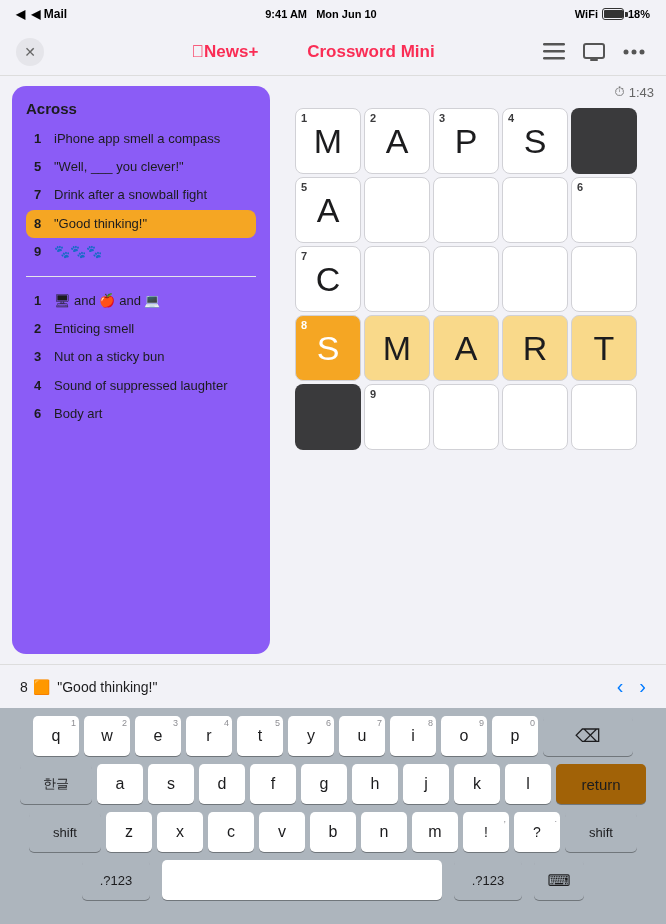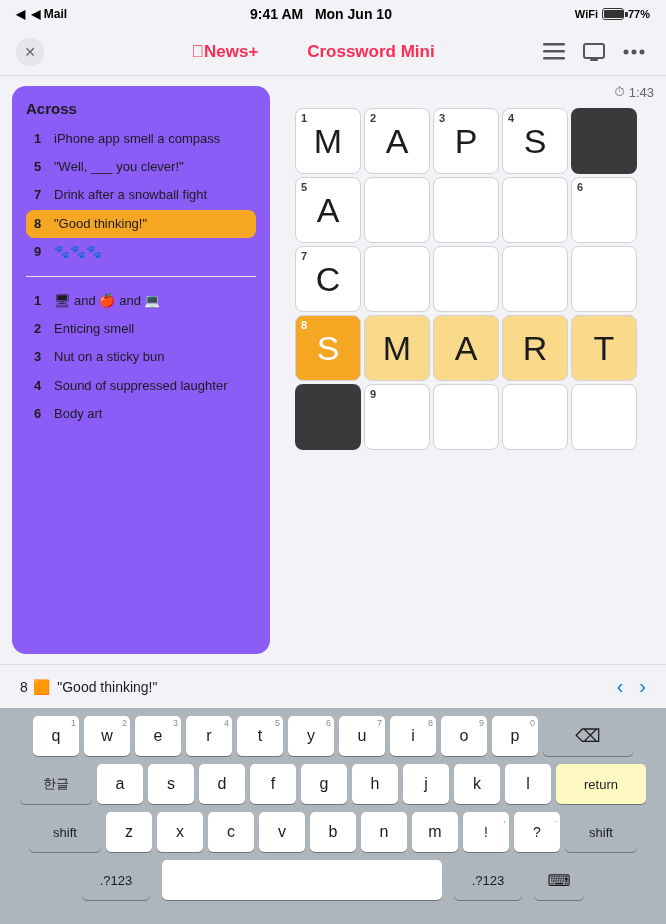--- a/index.html
+++ b/index.html
@@ -17,21 +17,21 @@
       height: 28px;
       background: #f2f2f7;
       display: flex;
       align-items: center;
       justify-content: space-between;
       padding: 0 16px;
       font-size: 12px;
       font-weight: 600;
     }
     .status-left { display: flex; align-items: center; gap: 6px; }
-    .status-center { font-size: 14px; }
+    .status-center { font-size: 11px; }
     .status-right { display: flex; align-items: center; gap: 4px; font-size: 11px; text-align: right; }
     .battery-icon {
       width: 22px; height: 12px; border: 1.5px solid #333; border-radius: 3px;
       position: relative; display: inline-block;
     }
     .battery-icon::after {
       content: ''; position: absolute; right: -5px; top: 3px;
       width: 3px; height: 5px; background: #333; border-radius: 0 1px 1px 0;
     }
     .battery-fill {
@@ -220,21 +220,21 @@
       max-width: 46px;
     }
     .key-sub {
       position: absolute;
       top: 2px; right: 3px;
       font-size: 9px;
       color: #8e8e93;
     }
     .key.wide { min-width: 62px; flex: 1.5; max-width: 72px; font-size: 13px; color: #1c1c1e; background: #adb5bd; }
     .key.space-bar { flex: 5; max-width: 280px; background: white; }
-    .key.return { min-width: 80px; flex: 2; max-width: 90px; font-size: 13px; background: #fef9c3; }
+    .key.return { min-width: 80px; flex: 2; max-width: 90px; font-size: 15px; background: #a16207; }
     .key.delete-key { font-size: 18px; background: #adb5bd; min-width: 80px; flex: 2; max-width: 90px; }
     .key.symbol-key { min-width: 60px; max-width: 68px; font-size: 13px; background: #adb5bd; }
     .key.keyboard-icon { min-width: 46px; max-width: 50px; background: #adb5bd; }
   </style>
 </head>
 <body>
 
 <div class="status-bar">
   <div class="status-left">
     <span>◀</span>
@@ -243,21 +243,21 @@
   <div class="status-center">
     <span>9:41 AM</span>
     &nbsp;
     <span>Mon Jun 10</span>
   </div>
   <div class="status-right">
     <span>WiFi</span>
     <div class="battery-icon">
       <div class="battery-fill"></div>
     </div>
-    <span>77%</span>
+    <span>18%</span>
   </div>
 </div>
 
 <div class="nav-bar">
   <div class="nav-close-btn">✕</div>
   <div class="nav-title">
     <span style="color:#fa2d55; font-weight:700;">News+</span>
     <span> Crossword Mini</span>
   </div>
   <div class="nav-actions">

